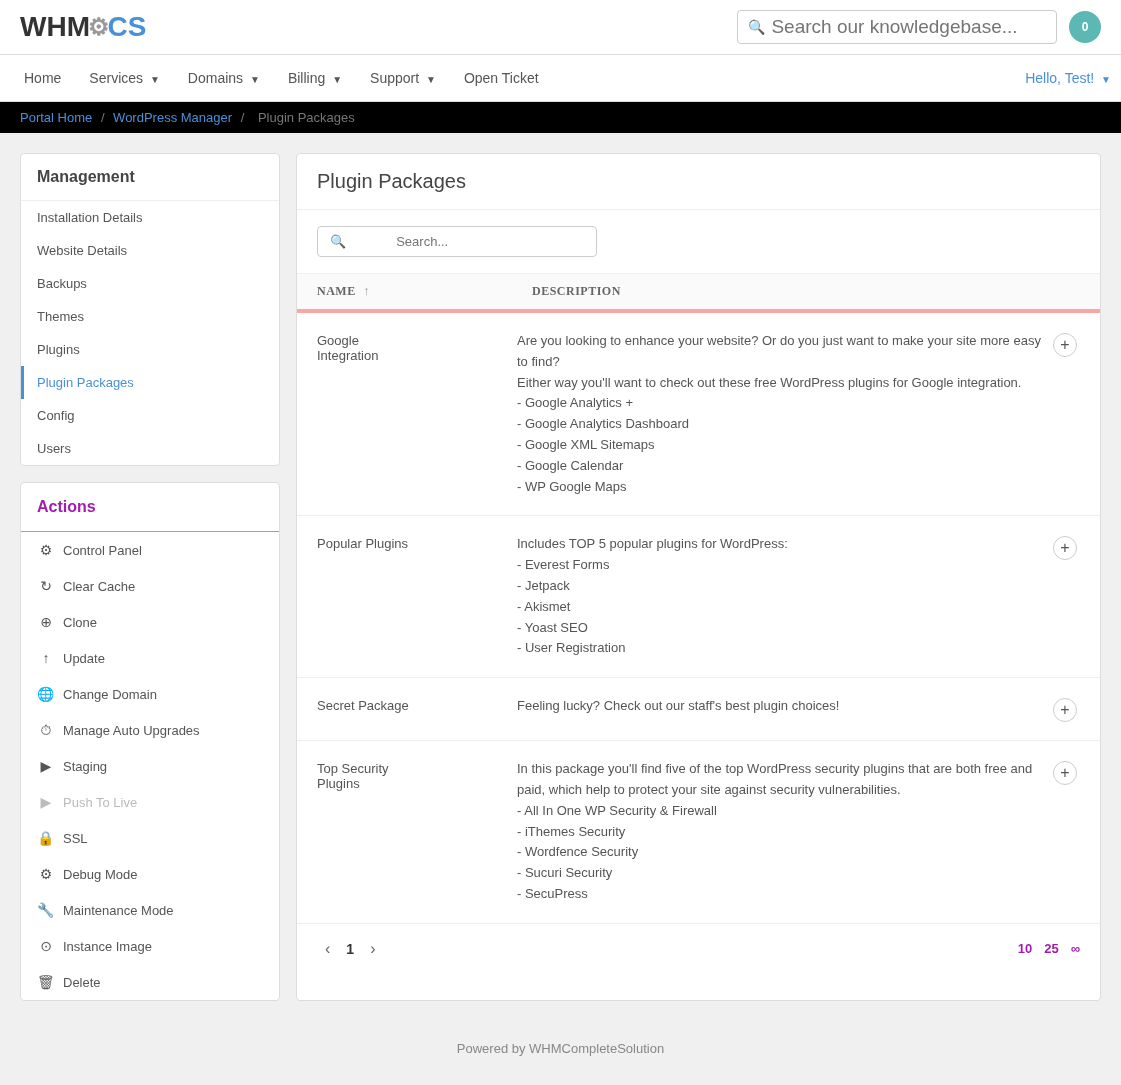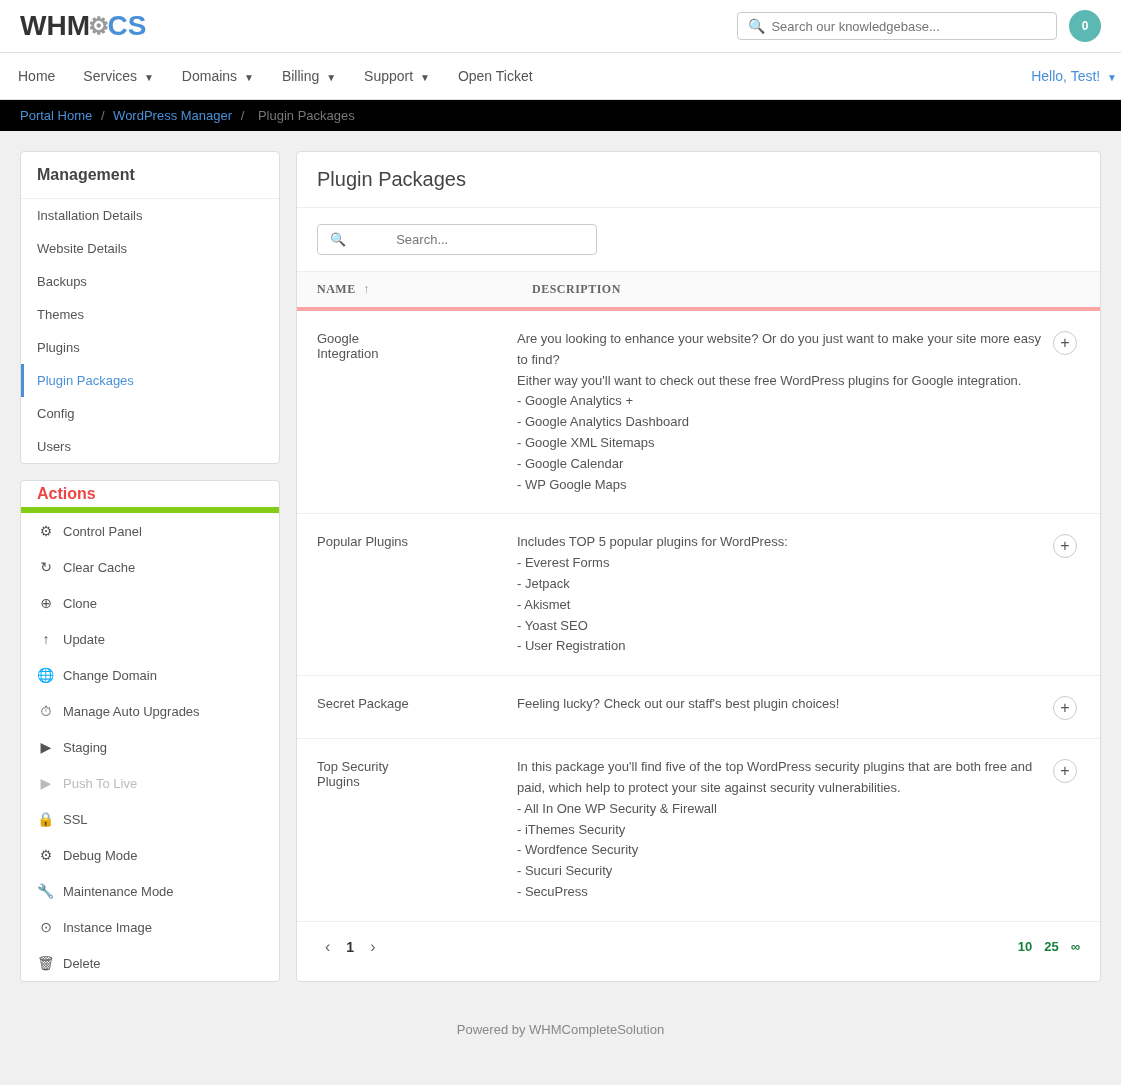--- a/index.html
+++ b/index.html
@@ -35,21 +35,21 @@
       border: 1px solid #ccc;
       border-radius: 4px;
       padding: 5px 10px;
       width: 320px;
       background: #fff;
     }
     .search-bar input {
       border: none;
       outline: none;
       width: 100%;
-      font-size: 13px;
+      font-size: 19px;
       color: #15803d;
     }
     .search-icon-sm { color: #999; margin-right: 6px; }
     .cart-btn {
       background: #5cb8b2;
       color: white;
       border: none;
       border-radius: 50%;
       width: 32px;
       height: 32px;
@@ -58,21 +58,21 @@
       justify-content: center;
       cursor: pointer;
       font-size: 12px;
       font-weight: bold;
     }
 
     
     .main-nav {
       background: #fff;
       border-bottom: 1px solid #ddd;
-      padding: 0 4px;
+      padding: 0 10px;
       display: flex;
       align-items: center;
       justify-content: space-between;
       gap: 36px;
     }
     .nav-links {
       display: flex;
       list-style: none;
     }
     .nav-links li a {
@@ -143,23 +143,23 @@
     }
 
     .actions-section {
       background: #fff;
       border: 1px solid #ddd;
       border-radius: 4px;
     }
     .actions-title {
       font-size: 16px;
       font-weight: bold;
-      color: #ef4444;
-      padding: 4px 16px;
-      border-bottom: 6px solid #84cc16;
+      color: #a21caf;
+      padding: 15px 16px;
+      border-bottom: 1px solid #84cc16;
     }
     .action-item {
       display: flex;
       align-items: center;
       padding: 9px 16px;
       text-decoration: none;
       color: #555;
       font-size: 13px;
       cursor: pointer;
     }
@@ -306,21 +306,21 @@
     .page-nav .current-page {
       font-weight: bold;
       color: #333;
     }
     .page-sizes {
       display: flex;
       gap: 12px;
     }
     .page-size-btn {
       cursor: pointer;
-      color: #15803d;
+      color: #a21caf;
       font-size: 13px;
       font-weight: bold;
     }
 
     
     .footer {
       text-align: center;
       padding: 20px;
       color: #888;
       font-size: 13px;

